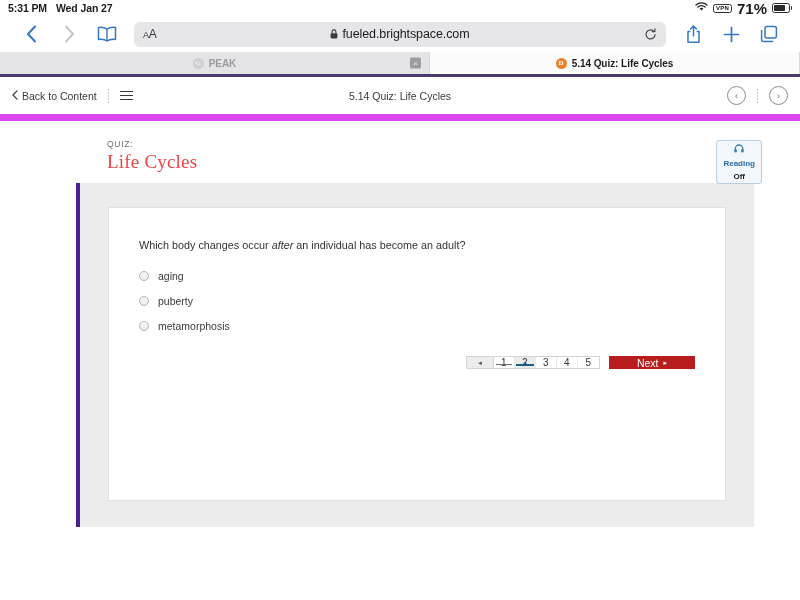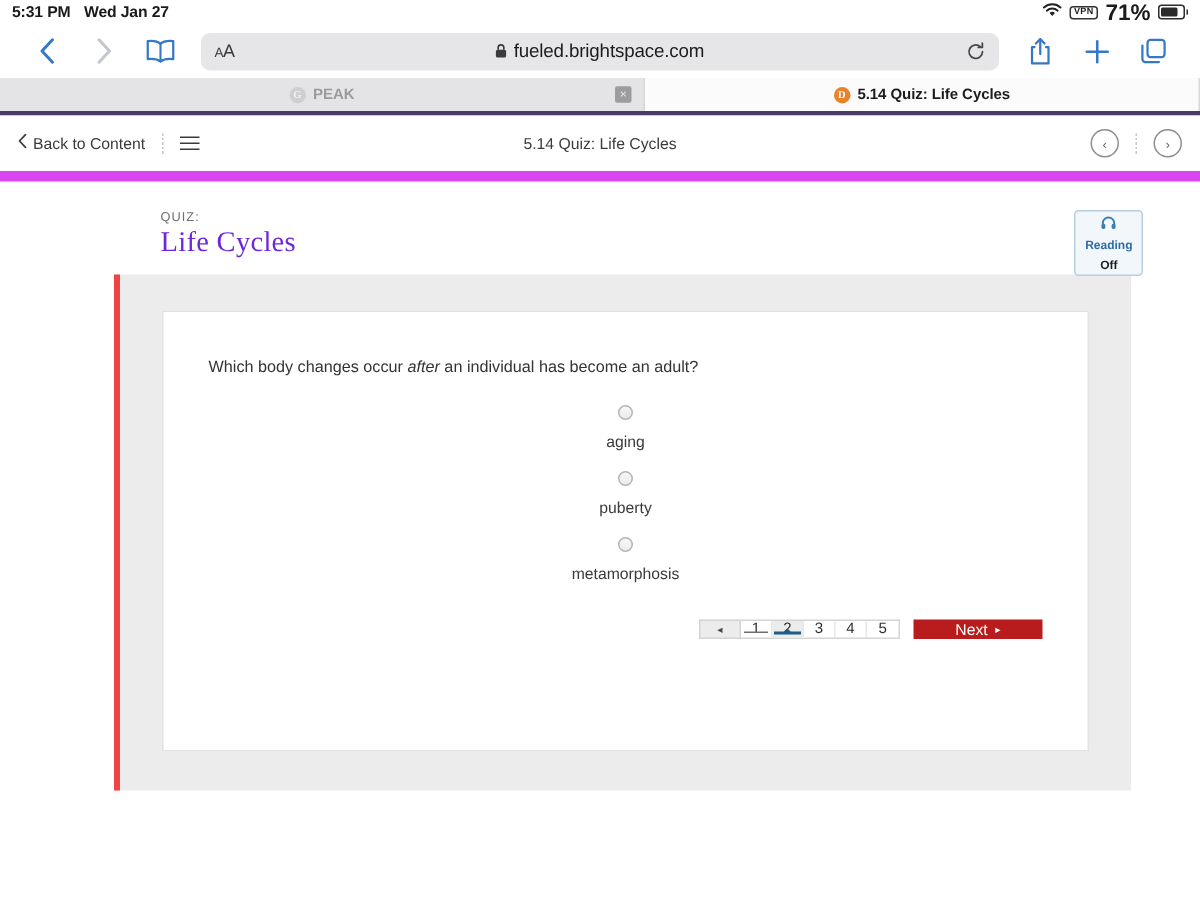--- a/index.html
+++ b/index.html
@@ -164,55 +164,55 @@
   
   .page { background: #fff; padding: 0; }
   .quiz-head { padding: 18px 0 10px 107px; position: relative; }
   .quiz-kicker {
     font-size: 8.5px; color: #6d6d6d;
     letter-spacing: 0.7px; text-transform: uppercase;
     margin-bottom: 2px;
   }
   .quiz-title {
     font-family: "Liberation Serif", serif;
-    font-size: 19px; color: #6d28d9; font-weight: 400;
+    font-size: 19px; color: #ef4444; font-weight: 400;
     letter-spacing: 0.2px;
   }
   .reading-toggle {
     position: absolute; right: 38px; top: 19px;
     border: 1px solid #b9cde0; border-radius: 3px;
     background: #f2f7fb;
     display: flex; align-items: center; gap: 4px;
     padding: 2.5px 6px;
     font-size: 8px; color: #2e6ca4; font-weight: 700; flex-direction: column;
   }
   .reading-state { color: #1d1d1d; font-weight: 700; }
 
   
   .quiz-region {
     margin-left: 76px; margin-right: 46px;
     background: #ececec;
-    border-left: 4px solid #ef4444;
+    border-left: 4px solid #4c1d95;
     padding: 24px 28px 26px 28px;
     min-height: 344px;
   }
   .quiz-card {
     background: #ffffff;
     border: 1px solid #e2e2e2;
     min-height: 294px;
     padding: 30px 30px 18px 30px;
     display: flex; flex-direction: column;
   }
   .question-text {
     font-size: 10.8px; color: #333333; line-height: 1.4;
     margin-bottom: 17px;
   }
   .question-text em { font-style: italic; }
   .options { display: flex; flex-direction: column; gap: 13px; }
-  .option { display: flex; align-items: center; gap: 9px; flex-direction: column; }
+  .option { display: flex; align-items: center; gap: 9px; }
   .radio {
     width: 10px; height: 10px; border-radius: 50%;
     border: 1px solid #b4b4b4;
     background: linear-gradient(to bottom,#f7f7f7,#ececec);
     flex: 0 0 auto;
   }
   .option-label { font-size: 10.5px; color: #3a3a3a; }
 
   
   .pager-row {

